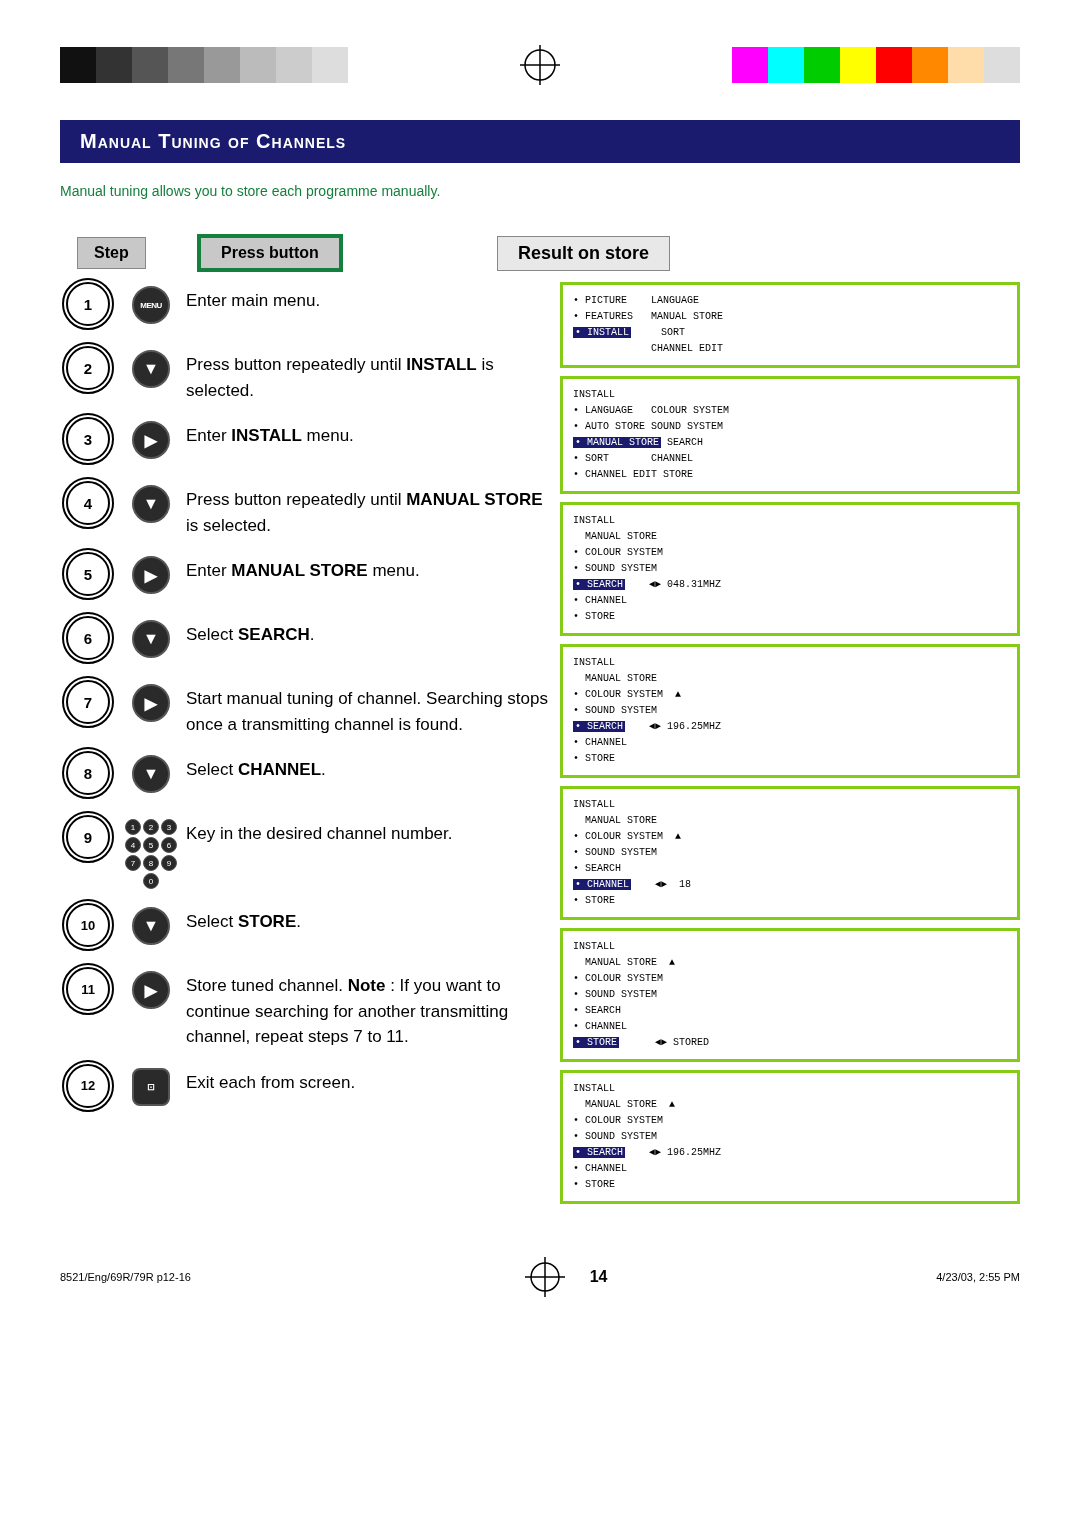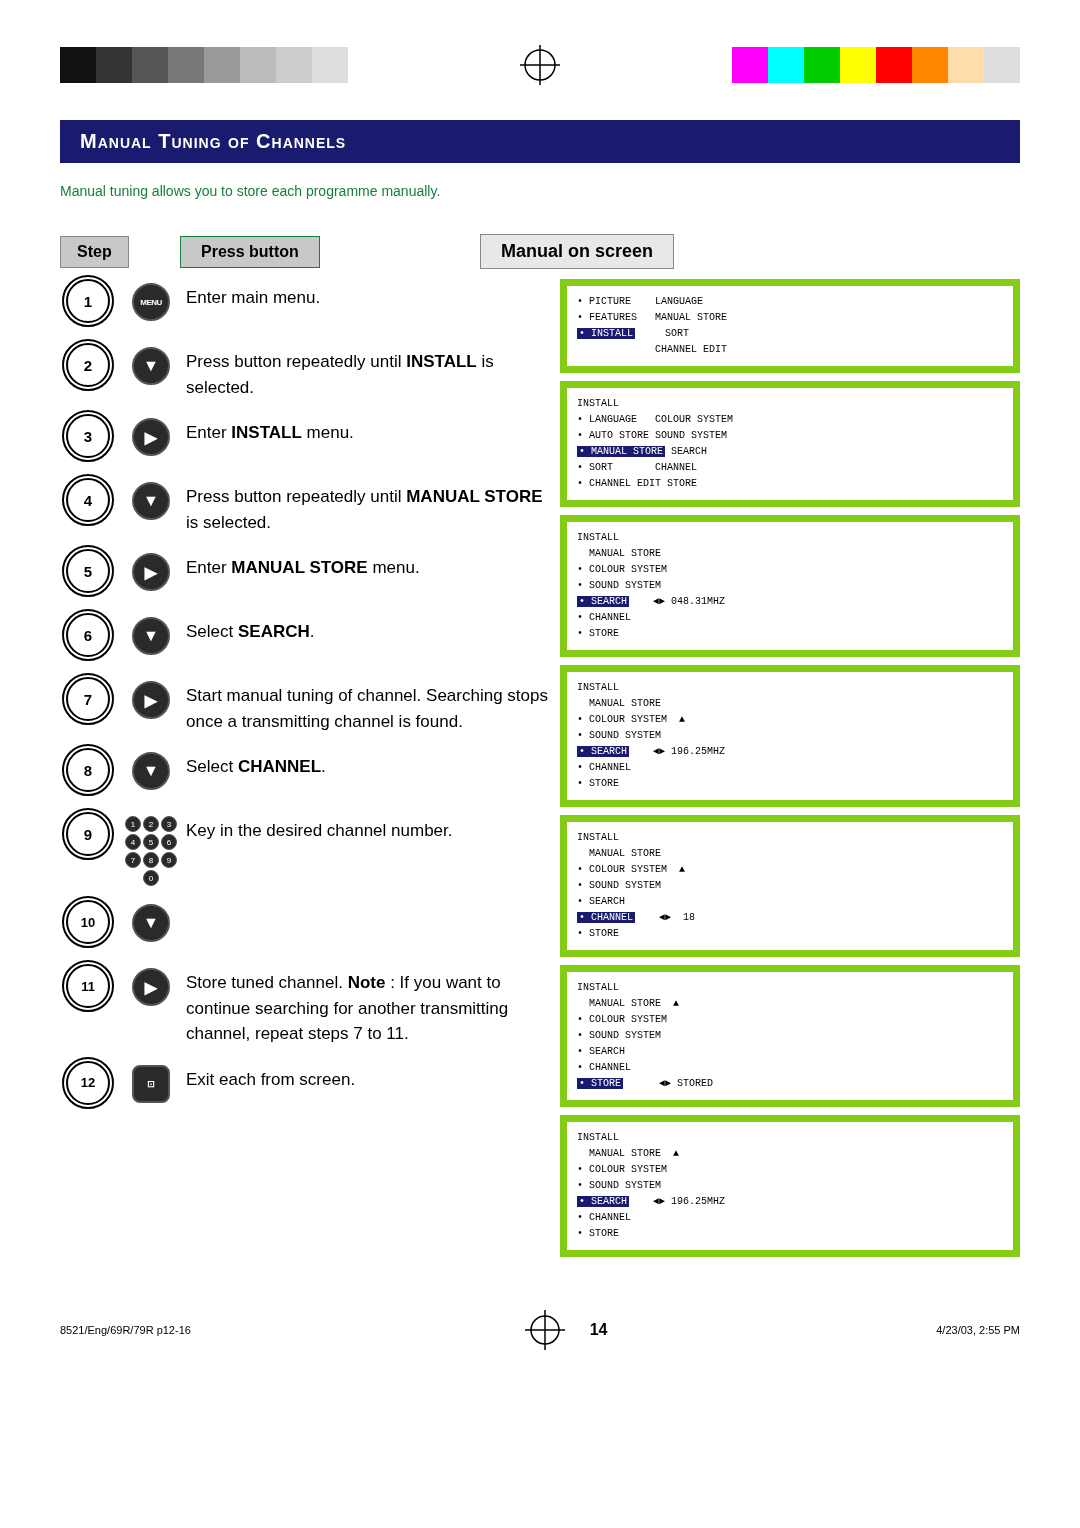--- a/index.html
+++ b/index.html
@@ -68,20 +68,21 @@
       font-size: 14px;
       margin-bottom: 35px;
       color: #15803d;
     }
 
     
     .table-header {
       display: flex;
       margin-bottom: 10px;
       align-items: center;
+      margin-left: 17px;
     }
     .col-step {
       width: 120px;
       flex-shrink: 0;
     }
     .col-press {
       width: 300px;
       flex-shrink: 0;
     }
     .col-result {
@@ -95,21 +96,21 @@
       font-size: 16px;
       display: inline-block;
       border: 1px solid #888;
     }
     .header-press-box {
       background: #c8c8c8;
       padding: 6px 20px;
       font-weight: bold;
       font-size: 16px;
       display: inline-block;
-      border: 1px solid #15803d;
+      border: 4px solid #15803d;
     }
     .header-result-box {
       background: #e8e8e8;
       padding: 6px 20px;
       font-weight: bold;
       font-size: 18px;
       display: inline-block;
       border: 1px solid #888;
     }
 
@@ -216,21 +217,21 @@
       font-size: 17px;
       line-height: 1.5;
       padding-top: 6px;
     }
     .step-desc b {
       font-weight: bold;
     }
 
     
     .screen-box {
-      border: 7px solid #84cc16;
+      border: 3px solid #84cc16;
       background: #fff;
       padding: 8px 10px;
       margin-bottom: 10px;
       font-family: 'Courier New', monospace;
       font-size: 10.5px;
       line-height: 1.5;
     }
 
     
     .page-footer {
@@ -298,21 +299,21 @@
   <p class="subtitle">Manual tuning allows you to store each programme manually.</p>
 
   <div class="table-header">
     <div class="col-step">
       <span class="header-step-box">Step</span>
     </div>
     <div class="col-press">
       <span class="header-press-box">Press button</span>
     </div>
     <div class="col-result">
-      <span class="header-result-box">Manual on screen</span>
+      <span class="header-result-box">Result on store</span>
     </div>
   </div>
 
   <div class="content-area">
 
     <div class="left-col">
 
       <div class="step-row">
         <div class="step-number">
           <div class="step-circle">1</div>
@@ -414,20 +415,21 @@
         <div class="step-desc">Key in the desired channel number.</div>
       </div>
 
       <div class="step-row">
         <div class="step-number">
           <div class="step-circle" style="font-size:13px;">10</div>
         </div>
         <div class="step-button">
           <div class="btn-round btn-arrow">▼</div>
         </div>
+        <div class="step-desc">Select <b>STORE</b>.</div>
       </div>
 
       <div class="step-row">
         <div class="step-number">
           <div class="step-circle" style="font-size:13px;">11</div>
         </div>
         <div class="step-button">
           <div class="btn-round btn-arrow">▶</div>
         </div>
         <div class="step-desc">Store tuned channel. <b>Note</b> : If you want to continue searching for another transmitting channel, repeat steps 7 to 11.</div>

